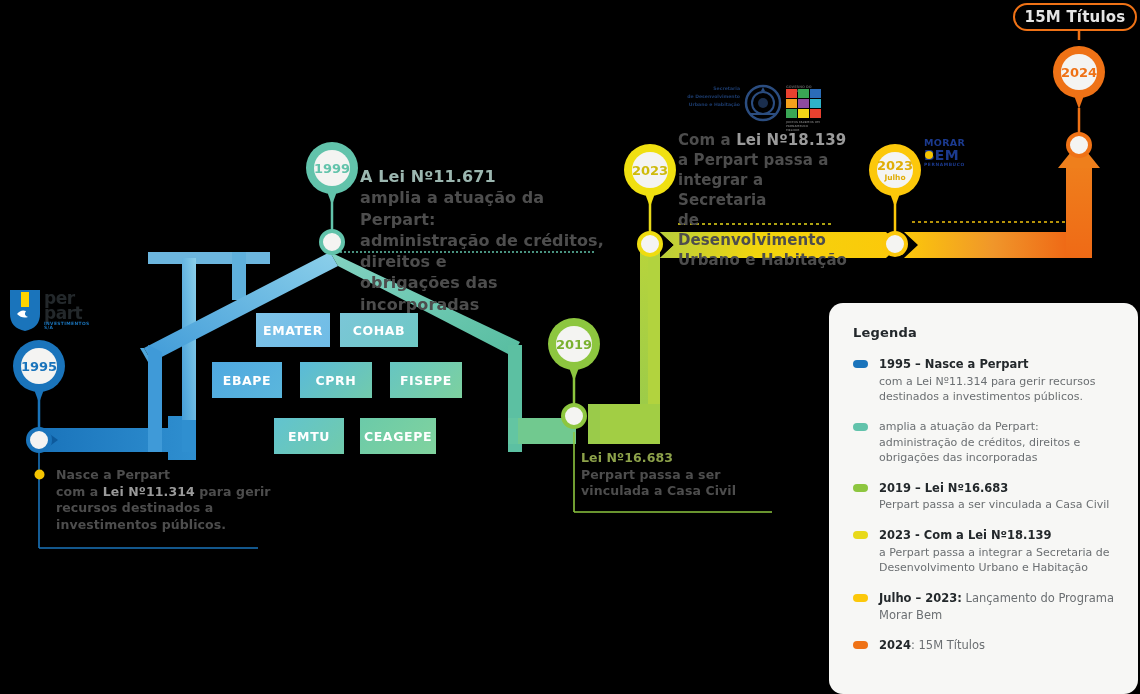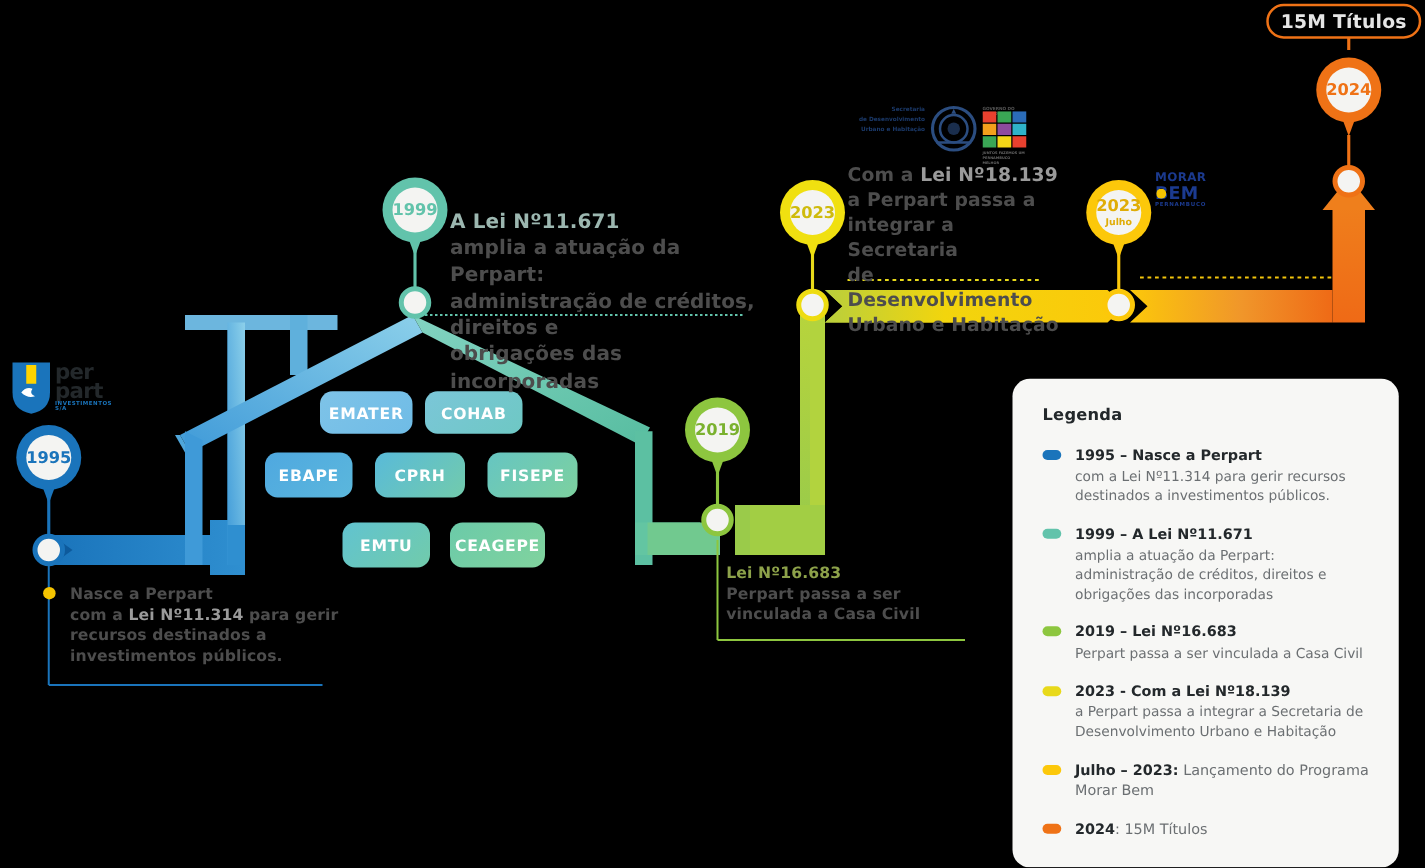--- a/index.html
+++ b/index.html
@@ -54,26 +54,26 @@
     background: #f4f4f2;
   }
 
   
   .entity {
     position: absolute;
     display: flex; align-items: center; justify-content: center;
     color: #ffffff;
     font-size: 12.5px; font-weight: 700;
     letter-spacing: .6px;
-    border-radius: 10px;
+    border-radius: 0;
   }
 
   
   #legend {
-    position: absolute; left: 810px; top: 303px;
+    position: absolute; left: 829px; top: 303px;
     width: 309px; height: 391px;
     background: #f7f7f5;
     border-radius: 14px;
     padding: 22px 24px 0 24px;
   }
   #legend h2 {
     margin: 0 0 16px 0;
     font-size: 13px; font-weight: 700; color: #23282b;
     letter-spacing: .2px;
   }
@@ -375,23 +375,20 @@
     <div class="leg-item">
       <span class="leg-dot" style="background:#1a74bb"></span>
       <div class="leg-title">
         <span>1995 –   Nasce a Perpart</span><span class="lt-rest"></span>
       </div>
       <div class="leg-desc">com a Lei Nº11.314 para gerir recursos destinados a investimentos públicos.</div>
     </div>
 
     <div class="leg-item">
       <span class="leg-dot" style="background:#62c3ab"></span>
-      <div class="leg-title">
-        <span>1999 – A Lei Nº11.671</span><span class="lt-rest"></span>
-      </div>
       <div class="leg-desc">amplia a atuação da Perpart: administração de créditos, direitos e obrigações das incorporadas</div>
     </div>
 
     <div class="leg-item">
       <span class="leg-dot" style="background:#8dc63f"></span>
       <div class="leg-title">
         <span>2019 –  Lei Nº16.683</span><span class="lt-rest"></span>
       </div>
       <div class="leg-desc">Perpart passa a ser vinculada a Casa Civil</div>
     </div>

